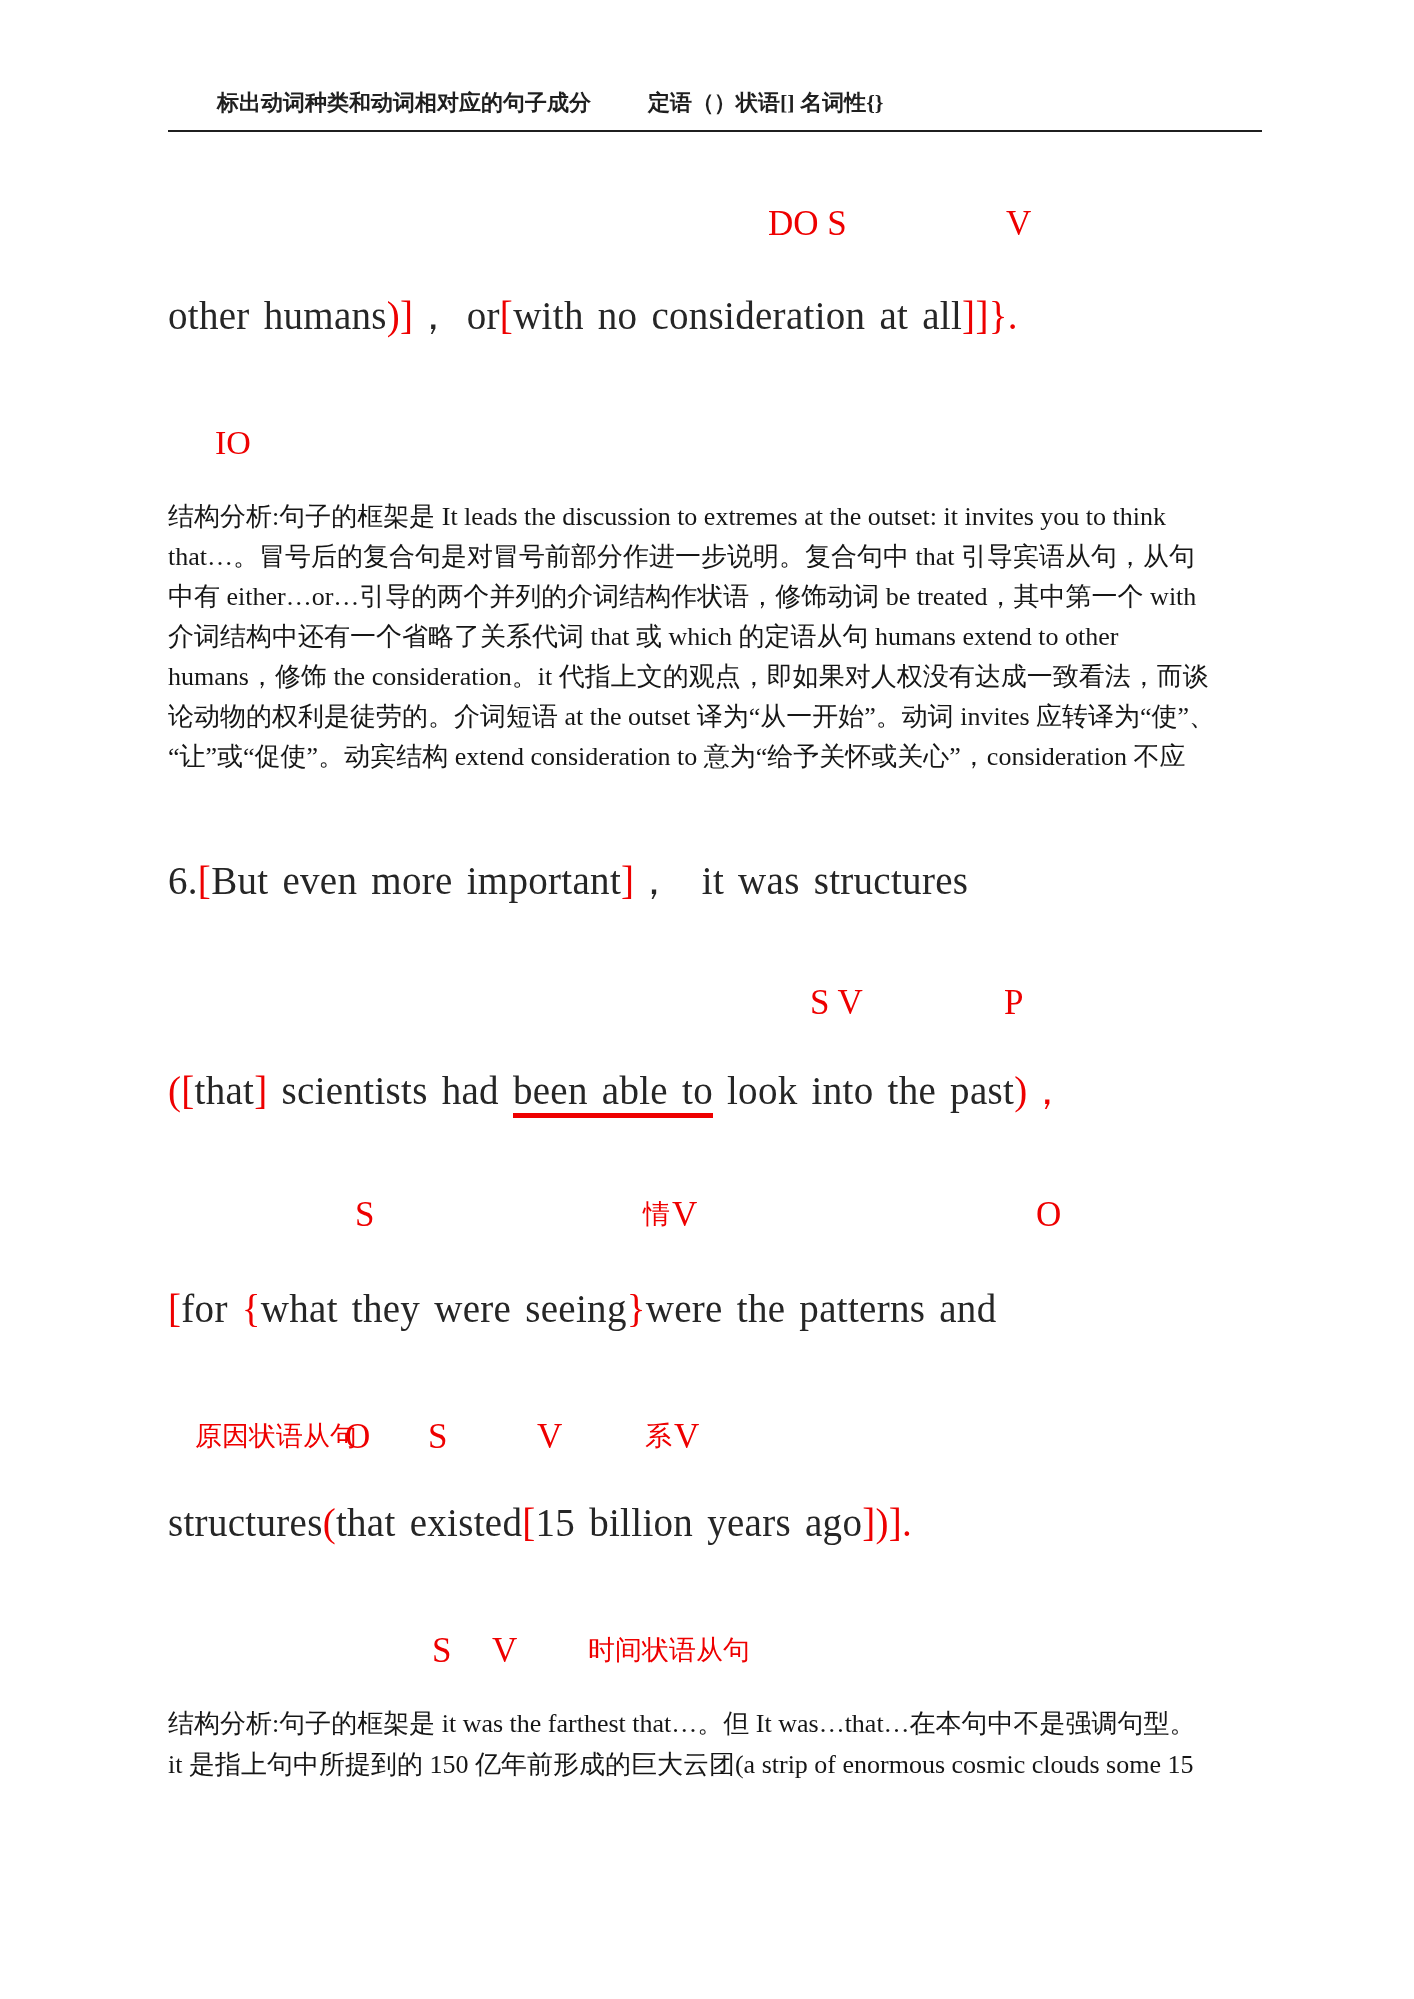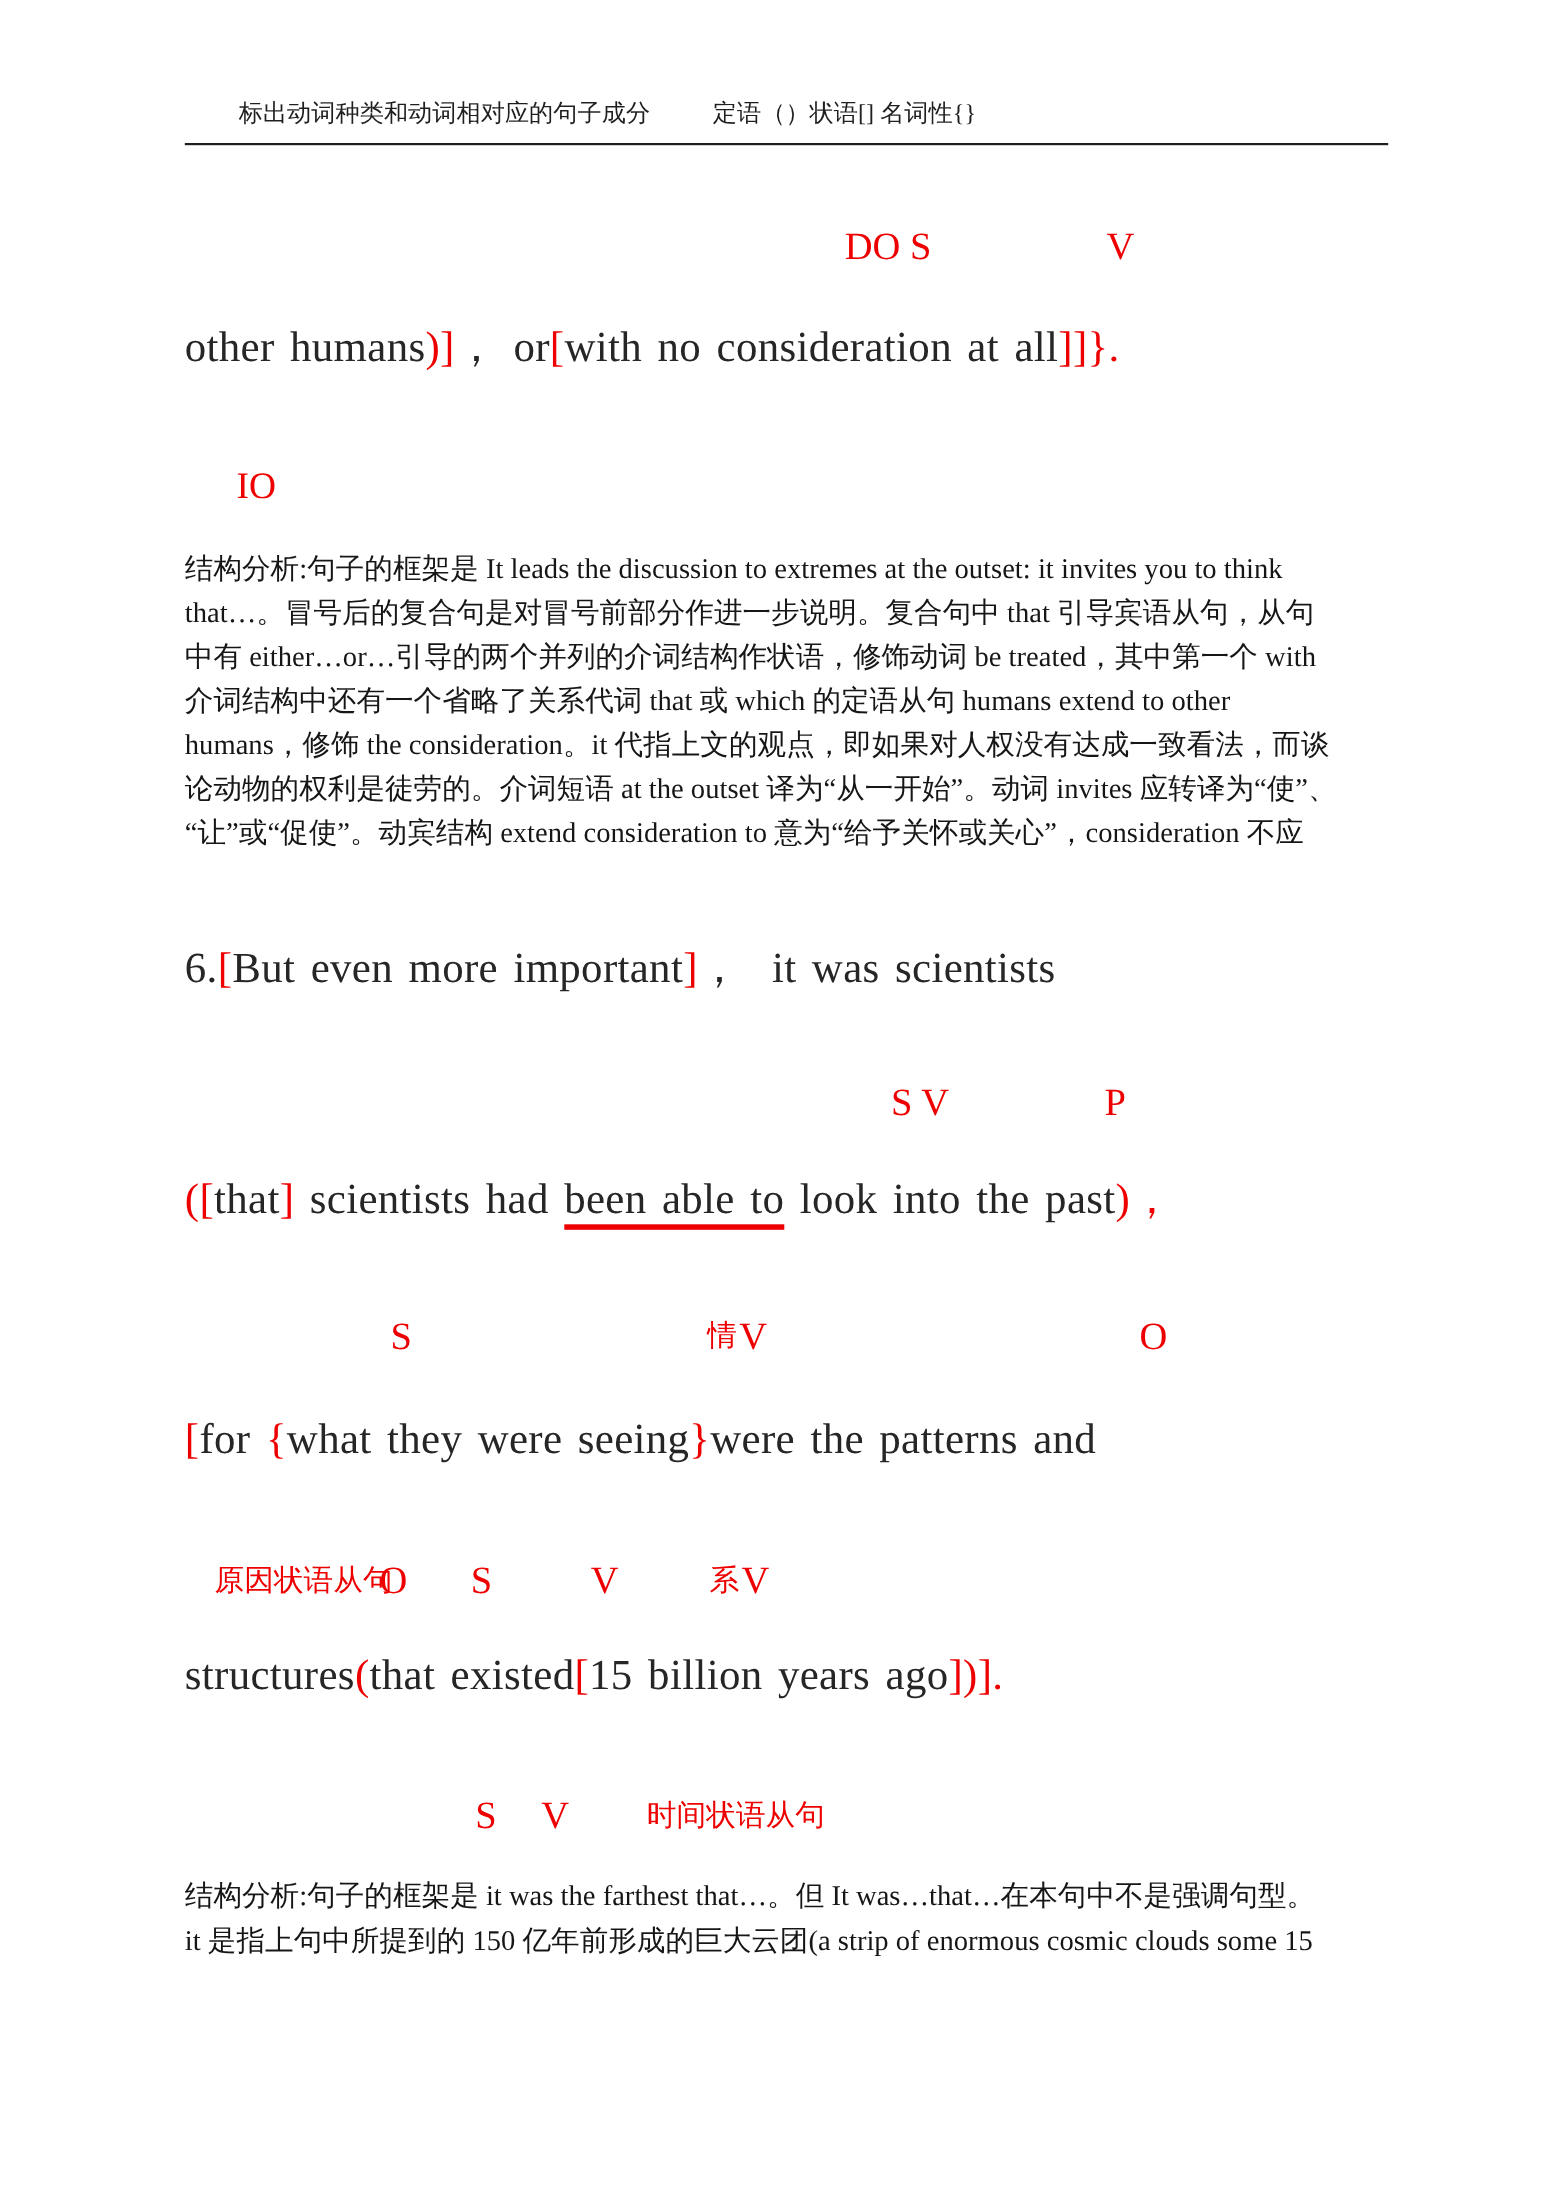--- a/index.html
+++ b/index.html
@@ -1,21 +1,21 @@
 <!DOCTYPE html>
 <html><head>
 <meta charset="utf-8">
 <style>
   * { margin:0; padding:0; box-sizing:border-box; }
   html,body { background:#ffffff; }
   .page {
     position:relative; width:1414px; height:1999px; background:#ffffff;
     font-family:"Liberation Serif","DejaVu Serif",serif; overflow:hidden;
   }
-  .hdr { position:absolute; top:88px; font-size:22px; font-weight:normal; color:#1f1f1f; white-space:pre; }
+  .hdr { position:absolute; top:88px; font-size:22px; font-weight:bold; color:#1f1f1f; white-space:pre; }
   .hdr-left { left:217px; }
   .hdr-right { left:648px; }
   .rule { position:absolute; top:130px; left:168px; width:1094px; height:2px; background:#1f1f1f; }
 
   .annrow { position:absolute; left:0; width:1414px; height:44px;margin-top:16px; }
   .annrow span {
     position:absolute; bottom:0; color:#ee0000; font-size:35px; line-height:1;
     font-family:"Liberation Serif","DejaVu Serif",serif; white-space:pre;
   }
   .annrow span.cn { font-size:27px; bottom:4px; }
@@ -59,21 +59,21 @@
   <div class="para" style="top:497px">
     <div class="pline">结构分析:句子的框架是 It leads the discussion to extremes at the outset: it invites you to think</div>
     <div class="pline">that…。冒号后的复合句是对冒号前部分作进一步说明。复合句中 that 引导宾语从句，从句</div>
     <div class="pline">中有 either…or…引导的两个并列的介词结构作状语，修饰动词 be treated，其中第一个 with</div>
     <div class="pline">介词结构中还有一个省略了关系代词 that 或 which 的定语从句 humans extend to other</div>
     <div class="pline">humans，修饰 the consideration。it 代指上文的观点，即如果对人权没有达成一致看法，而谈</div>
     <div class="pline">论动物的权利是徒劳的。介词短语 at the outset 译为“从一开始”。动词 invites 应转译为“使”、</div>
     <div class="pline">“让”或“促使”。动宾结构 extend consideration to 意为“给予关怀或关心”，consideration 不应</div>
   </div>
 
-  <div class="boldline" style="top:858px"><span class="seg-k">6.</span><span class="seg-r">[</span><span class="seg-k">But even more important</span><span class="seg-r">]</span><span class="seg-k">，  it was scientists</span></div>
+  <div class="boldline" style="top:858px"><span class="seg-k">6.</span><span class="seg-r">[</span><span class="seg-k">But even more important</span><span class="seg-r">]</span><span class="seg-k">，  it was structures</span></div>
 
   <div class="annrow" style="top:960px">
     <span style="left:810px">S V</span>
     <span style="left:1004px">P</span>
   </div>
 
   <div class="boldline" style="top:1068px"><span class="seg-r">([</span><span class="seg-k">that</span><span class="seg-r">]</span><span class="seg-k"> scientists had </span><span class="seg-k seg-u">been able to</span><span class="seg-k"> look into the past</span><span class="seg-r">)，</span></div>
 
   <div class="annrow" style="top:1172px">
     <span style="left:355px">S</span>

